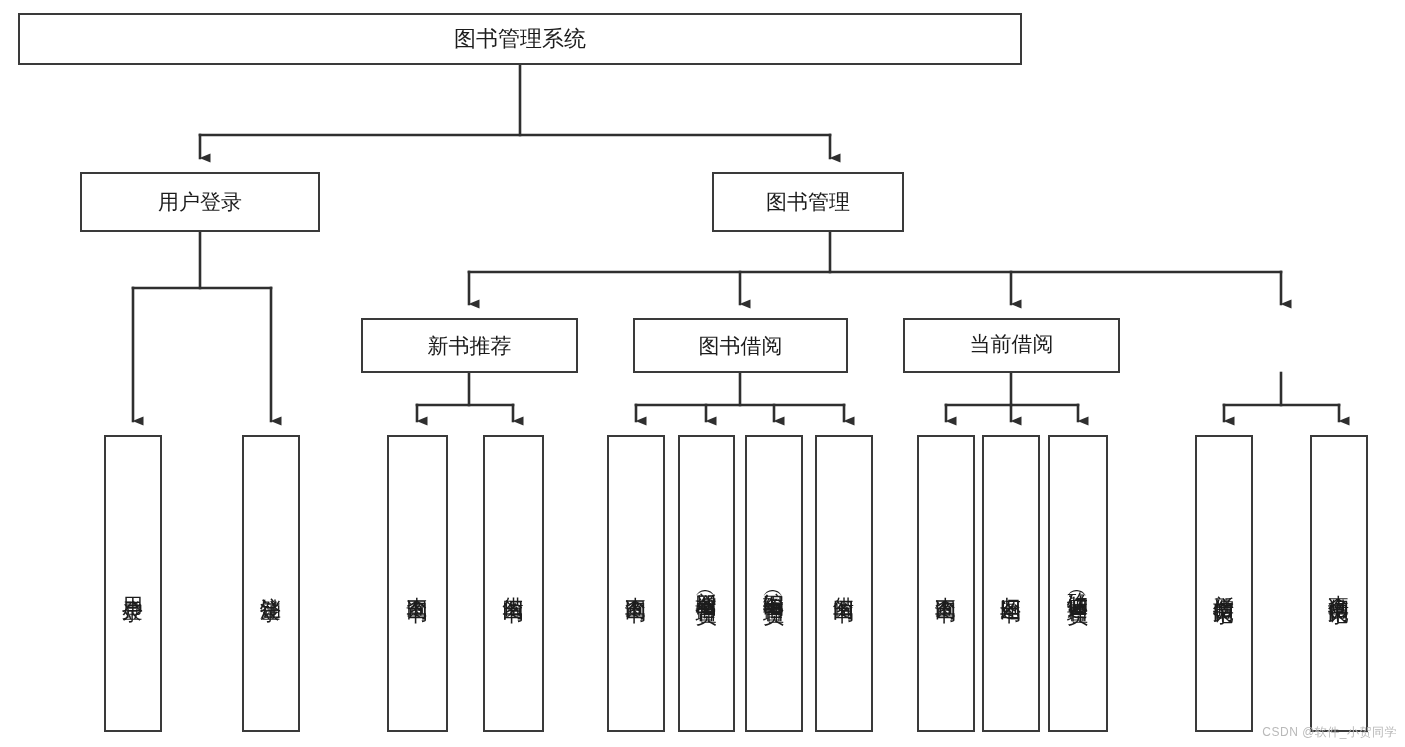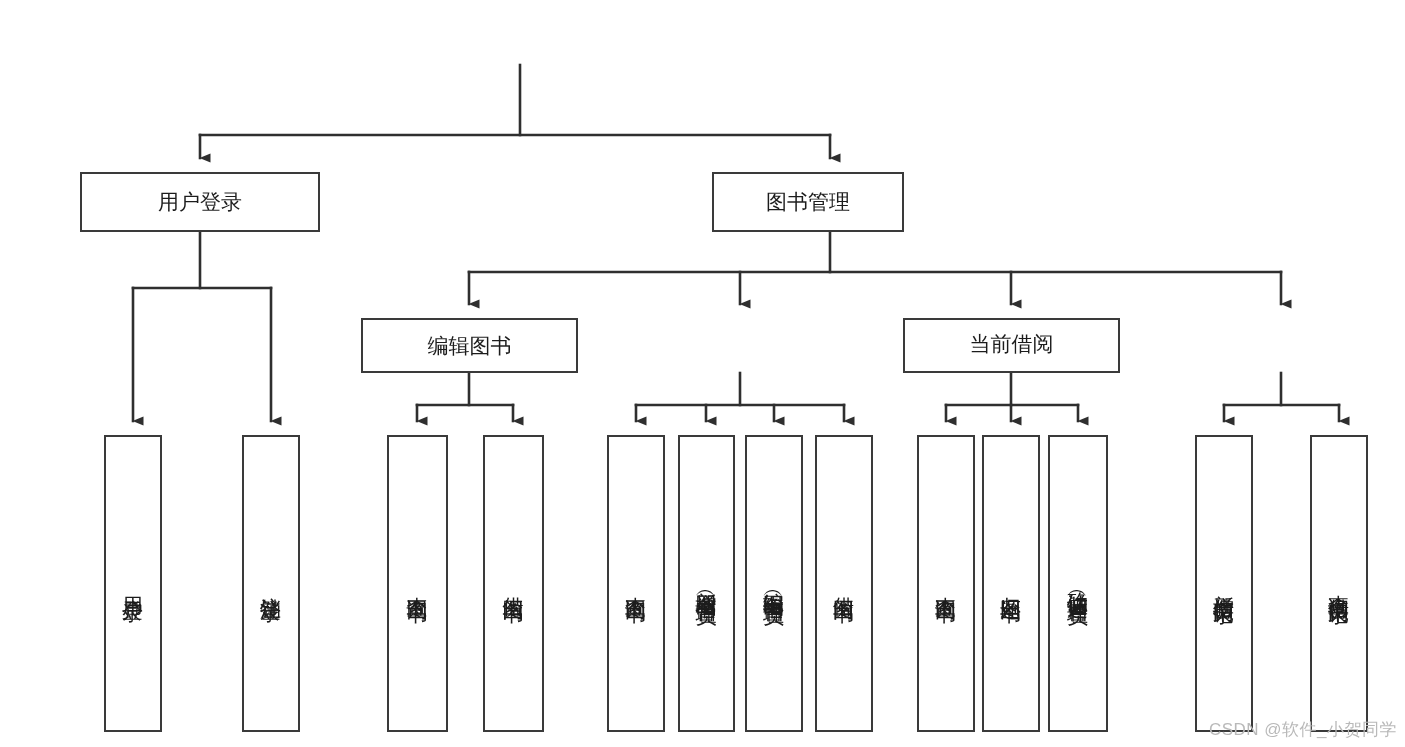--- a/index.html
+++ b/index.html
@@ -55,21 +55,21 @@
   .node .htext {
     white-space: nowrap;
   }
   #root-node {
     font-size: 22px;
   }
   #watermark {
     position: absolute;
     right: 8px;
     bottom: 6px;
-    font-size: 17px;
+    font-size: 12px;
     color: #b9b9b9;
     letter-spacing: 0.5px;
     white-space: nowrap;
   }
 </style>
 </head>
 <body>
 
 <div id="canvas">
 
@@ -118,33 +118,39 @@
       <path d="M1011,405 L1011,421" marker-end="url(#arrow)"></path>
       <path d="M1078,405 L1078,421" marker-end="url(#arrow)"></path>
 
       <path d="M1281,373 L1281,405"></path>
       <path d="M1224,405 L1339,405"></path>
       <path d="M1224,405 L1224,421" marker-end="url(#arrow)"></path>
       <path d="M1339,405 L1339,421" marker-end="url(#arrow)"></path>
     </g>
   </svg>
 
+  <div class="node h" id="root-node" style="left:18px; top:13px; width:1004px; height:52px;">
+    <span class="htext">图书管理系统</span>
+  </div>
 
   <div class="node h" style="left:80px; top:172px; width:240px; height:60px;">
     <span class="htext">用户登录</span>
   </div>
 
   <div class="node h" style="left:712px; top:172px; width:192px; height:60px;">
     <span class="htext">图书管理</span>
   </div>
 
   <div class="node h" style="left:361px; top:318px; width:217px; height:55px;">
-    <span class="htext">编辑图书</span>
-  </div>
-
+    <span class="htext">新书推荐</span>
+  </div>
+
+  <div class="node h" style="left:633px; top:318px; width:215px; height:55px;">
+    <span class="htext">图书借阅</span>
+  </div>
 
   <div class="node h" style="left:903px; top:318px; width:217px; height:55px;font-family:Liberation Mono, monospace;">
     <span class="htext">当前借阅</span>
   </div>
 
 
   <div class="node v" style="left:104px; top:435px; width:58px; height:297px;">
     <span class="vtext">用户登录</span>
   </div>
 

